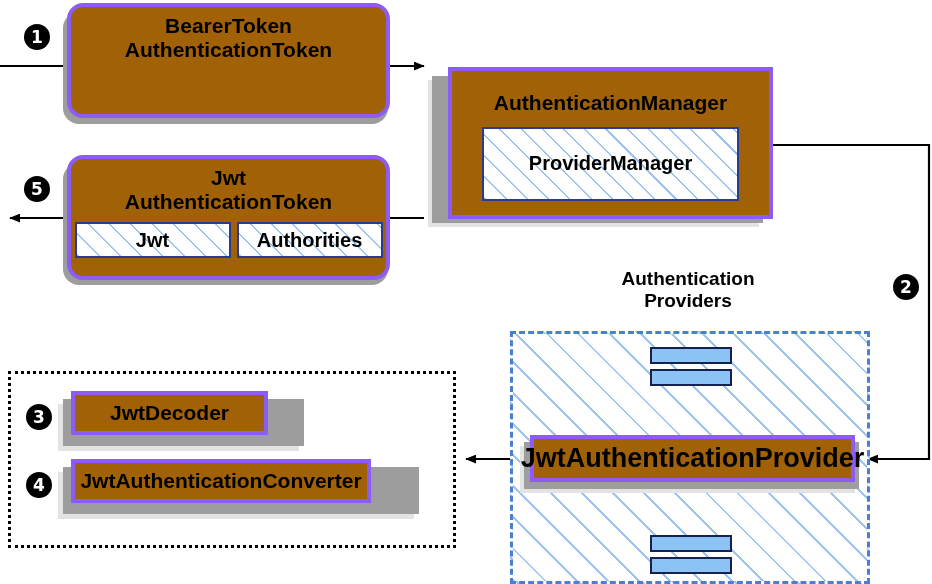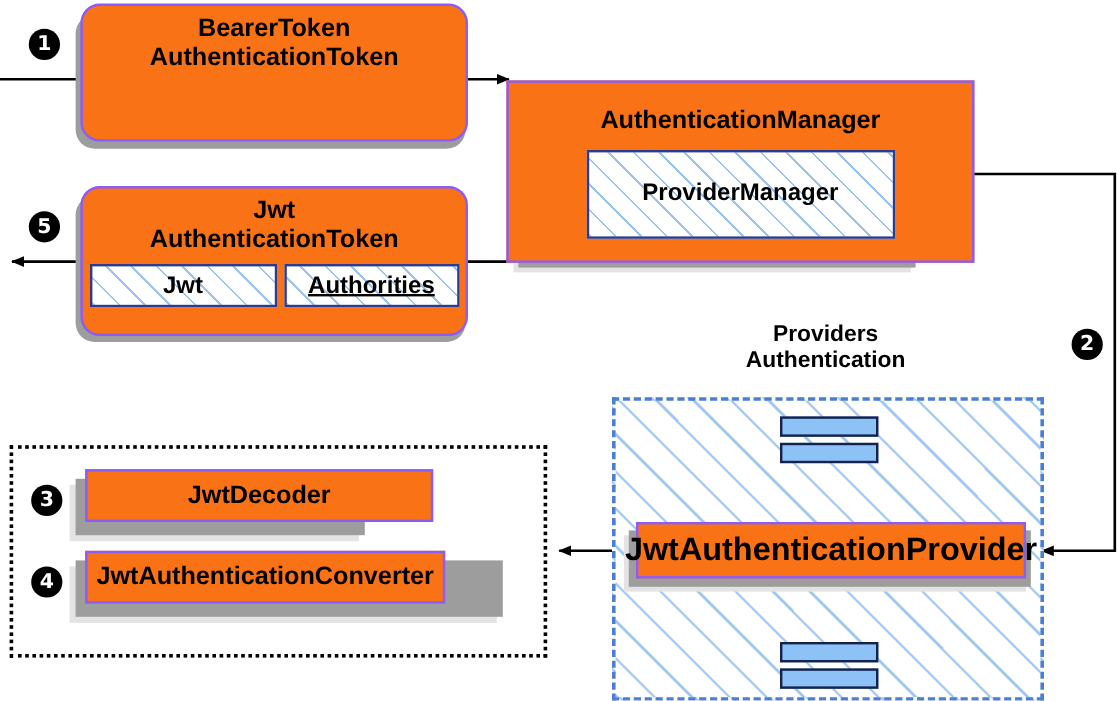--- a/index.html
+++ b/index.html
@@ -3,21 +3,21 @@
 <meta charset="utf-8">
 <style>
   html,body{margin:0;padding:0;background:#ffffff;}
   body{font-family:"Liberation Sans","DejaVu Sans",sans-serif;}
   #stage{position:relative;width:932px;height:584px;overflow:hidden;background:#fff;}
 
   
   .box{position:absolute;box-sizing:border-box;display:flex;align-items:center;
        justify-content:center;text-align:center;font-weight:bold;color:#000;
        line-height:1.12;}
-  .blue{background:#f97316;border:2px solid #8b5cf6;}
+  .blue{background:#a16207;border:4px solid #8b5cf6;}
   .rounded{border-radius:16px;}
   
   .shadow-dark{position:absolute;background:#9d9d9d;}
   .shadow-light{position:absolute;background:#e3e3e3;}
 
   
   .hatch-white{
     background-color:#ffffff;
     background-image:repeating-linear-gradient(45deg,
         rgba(120,175,235,.75) 0 1.5px,
@@ -77,41 +77,41 @@
 
     <path class="wire" d="M67,218 L10,218" marker-end="url(#ah)"></path>
 
     <path class="wire" d="M530,459 L466,459" marker-end="url(#ah)"></path>
 
     <path class="wire" d="M690,432 L690,392" marker-end="url(#ahs)" marker-start="url(#ahs)"></path>
     <path class="wire" d="M690,489 L690,529" marker-end="url(#ahs)" marker-start="url(#ahs)"></path>
   </svg>
 
   <div class="caption" style="left:600px;top:268px;width:176px;">
+    <div>Authentication</div>
     <div>Providers</div>
-    <div>Authentication</div>
   </div>
 
   <div class="hatch-region" style="left:510px;top:331px;width:360px;height:253px;"></div>
 
   <div class="bar" style="left:650px;top:347px;width:82px;height:17px;"></div>
   <div class="bar" style="left:650px;top:369px;width:82px;height:17px;"></div>
 
   <div class="bar" style="left:650px;top:535px;width:82px;height:17px;"></div>
   <div class="bar" style="left:650px;top:557px;width:82px;height:17px;"></div>
 
   <div class="shadow-light" style="left:520px;top:446px;width:335px;height:47px;"></div>
   <div class="shadow-dark" style="left:524px;top:442px;width:335px;height:47px;"></div>
   <div class="box blue" style="left:530px;top:435px;width:325px;height:47px;font-size:27px;">
     <span>JwtAuthenticationProvider</span>
   </div>
 
   <div class="shadow-light" style="left:428px;top:80px;width:331px;height:147px;"></div>
   <div class="shadow-dark" style="left:432px;top:76px;width:331px;height:147px;"></div>
-  <div class="box blue" style="left:422px;top:67px;width:390px;height:152px;
+  <div class="box blue" style="left:448px;top:67px;width:325px;height:152px;
        flex-direction:column;justify-content:flex-start;padding-top:20px;">
     <div style="font-size:21px;">AuthenticationManager</div>
     <div class="hatch-white" style="margin-top:12px;width:253px;height:70px;
          display:flex;align-items:center;justify-content:center;font-size:20px;font-weight:bold;">
       <span>ProviderManager</span>
     </div>
   </div>
 
   <div class="shadow-dark rounded" style="left:63px;top:12px;width:325px;height:112px;"></div>
   <div class="box blue rounded" style="left:67px;top:3px;width:323px;height:115px;
@@ -124,31 +124,31 @@
   <div class="box blue rounded" style="left:67px;top:155px;width:323px;height:125px;
        flex-direction:column;justify-content:flex-start;padding-top:7px;">
     <div style="font-size:21px;">Jwt</div>
     <div style="font-size:21px;">AuthenticationToken</div>
     <div style="margin-top:9px;display:flex;gap:6px;">
       <div class="hatch-white" style="width:152px;height:32px;display:flex;
            align-items:center;justify-content:center;font-size:20px;font-weight:bold;">
         <span>Jwt</span>
       </div>
       <div class="hatch-white" style="width:142px;height:32px;display:flex;
-           align-items:center;justify-content:center;font-size:20px;font-weight:bold;text-decoration:underline;">
+           align-items:center;justify-content:center;font-size:20px;font-weight:bold;">
         <span>Authorities</span>
       </div>
     </div>
   </div>
 
   <div class="dotted-region" style="left:8px;top:371px;width:448px;height:177px;"></div>
 
   <div class="shadow-light" style="left:58px;top:404px;width:241px;height:47px;"></div>
   <div class="shadow-dark" style="left:63px;top:399px;width:241px;height:47px;"></div>
-  <div class="box blue" style="left:71px;top:391px;width:290px;height:44px;font-size:21px;">
+  <div class="box blue" style="left:71px;top:391px;width:197px;height:44px;font-size:21px;">
     <span>JwtDecoder</span>
   </div>
 
   <div class="shadow-light" style="left:58px;top:472px;width:356px;height:47px;"></div>
   <div class="shadow-dark" style="left:63px;top:467px;width:356px;height:47px;"></div>
   <div class="box blue" style="left:71px;top:459px;width:300px;height:44px;font-size:21px;">
     <span>JwtAuthenticationConverter</span>
   </div>
 
   <div class="badge" style="left:24px;top:24px;">1</div>

